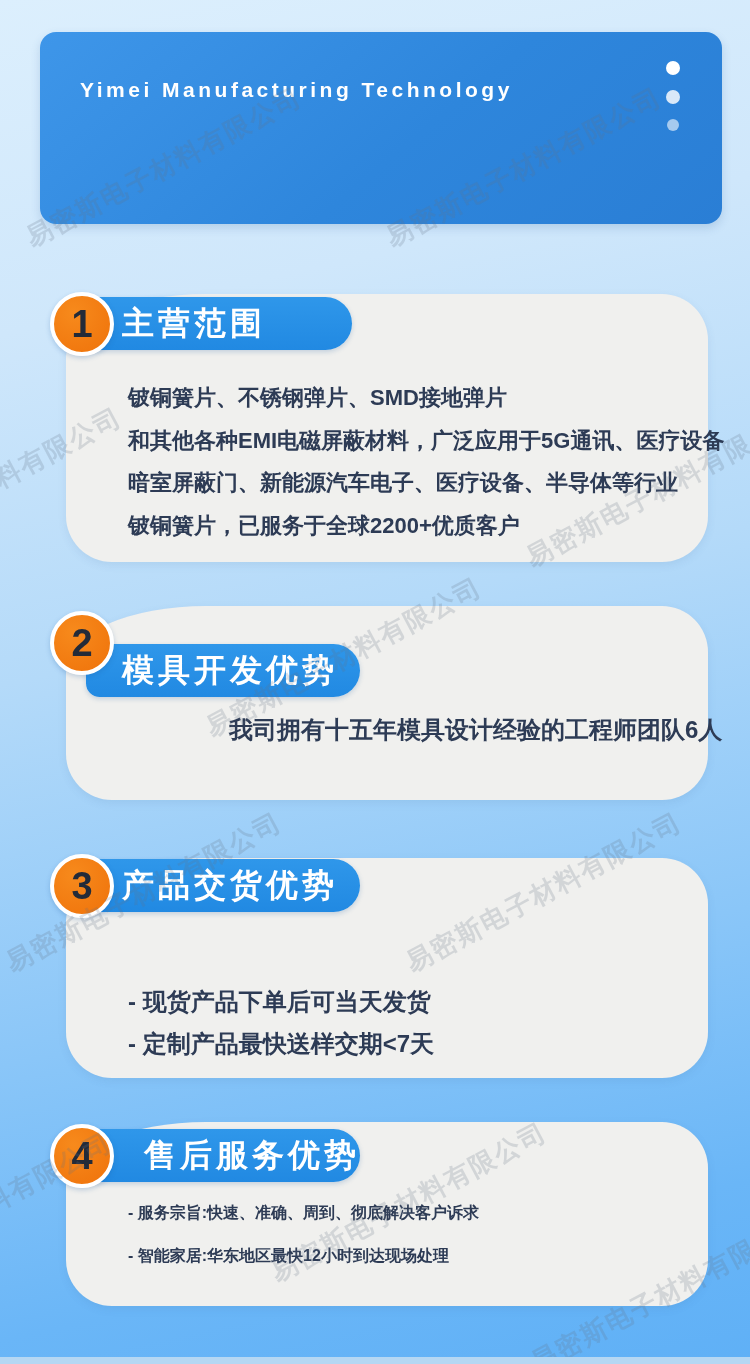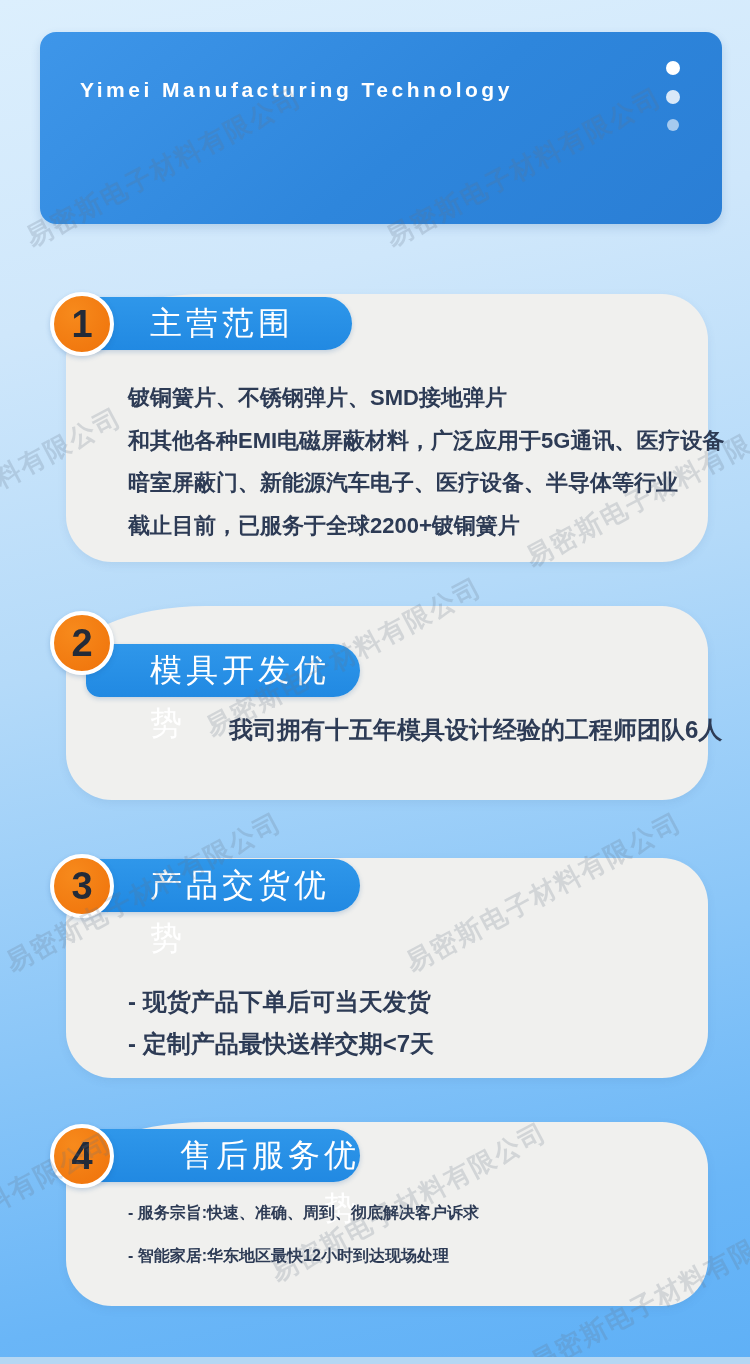--- a/index.html
+++ b/index.html
@@ -36,22 +36,22 @@
   }
   .card.c1{top:294px;height:268px;}
   .card.c2{top:606px;height:194px;}
   .card.c3{top:858px;height:220px;}
   .card.c4{top:1122px;height:184px;}
   
   .pill{
     position:absolute;left:86px;height:53px;
     border-radius:14px 27px 27px 14px;
     background:linear-gradient(180deg,#2f97ea,#2189e2);
-    color:#fff;font-size:32px;font-weight:400;letter-spacing:4px;
-    line-height:53px;padding-left:64px;box-sizing:border-box;
+    color:#fff;font-size:32px;font-weight:700;letter-spacing:4px;
+    line-height:53px;padding-left:36px;box-sizing:border-box;
     box-shadow:0 2px 5px rgba(30,90,160,.22);
   }
   .pill.p1{top:297px;width:266px;}
   .pill.p2{top:644px;width:274px;}
   .pill.p3{top:859px;width:274px;}
   .pill.p4{top:1129px;width:274px;text-align:right;}
   .ncirc{
     position:absolute;left:50px;width:56px;height:56px;border-radius:50%;
     background:radial-gradient(circle at 35% 30%,#f78a1c,#ef720a);
     border:4px solid #ffffff;box-sizing:content-box;
@@ -94,21 +94,21 @@
   <div class="card c2"></div>
   <div class="card c3"></div>
   <div class="card c4"></div>
 
   <div class="pill p1">主营范围</div>
   <div class="ncirc n1">1</div>
   <div class="btxt t1">
     <div>铍铜簧片、不锈钢弹片、SMD接地弹片</div>
     <div>和其他各种EMI电磁屏蔽材料，广泛应用于5G通讯、医疗设备</div>
     <div>暗室屏蔽门、新能源汽车电子、医疗设备、半导体等行业</div>
-    <div>截止目前，已服务于全球2200+铍铜簧片</div>
+    <div>铍铜簧片，已服务于全球2200+优质客户</div>
   </div>
 
   <div class="pill p2">模具开发优势</div>
   <div class="ncirc n2">2</div>
   <div class="btxt t2">
     <div>我司拥有十五年模具设计经验的工程师团队6人</div>
   </div>
 
   <div class="pill p3">产品交货优势</div>
   <div class="ncirc n3">3</div>

